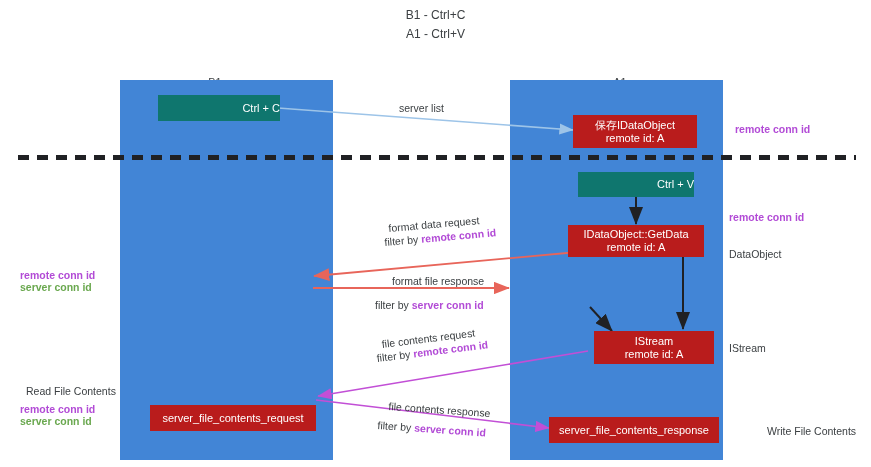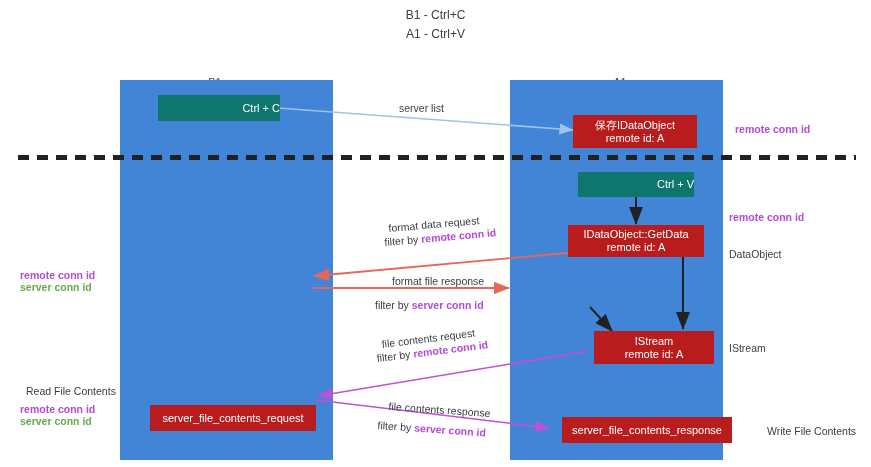--- a/index.html
+++ b/index.html
@@ -135,21 +135,21 @@
 
   <div class="box orange" style="left:594px;top:331px;width:120px;height:33px;">
     <span>IStream</span>
     <span class="l2">remote id: A</span>
   </div>
 
   <div class="box orange" style="left:150px;top:385px;width:166px;height:26px;margin-top:20px;">
     <span>server_file_contents_request</span>
   </div>
 
-  <div class="box orange" style="left:562px;top:417px;width:170px;height:26px;">
+  <div class="box orange" style="left:549px;top:417px;width:170px;height:26px;">
     <span>server_file_contents_response</span>
   </div>
 
   <div class="lbl" style="left:399px;top:102px;">server list</div>
 
   <div class="lbl rot" style="left:388px;top:222px;transform:rotate(-5deg);">format data request</div>
   <div class="lbl rot" style="left:384px;top:236px;transform:rotate(-5deg);"><span>filter by </span><b class="purple">remote conn id</b></div>
 
   <div class="lbl" style="left:392px;top:275px;">format file response</div>
   <div class="lbl" style="left:375px;top:299px;"><span>filter by </span><b class="purple">server conn id</b></div>

